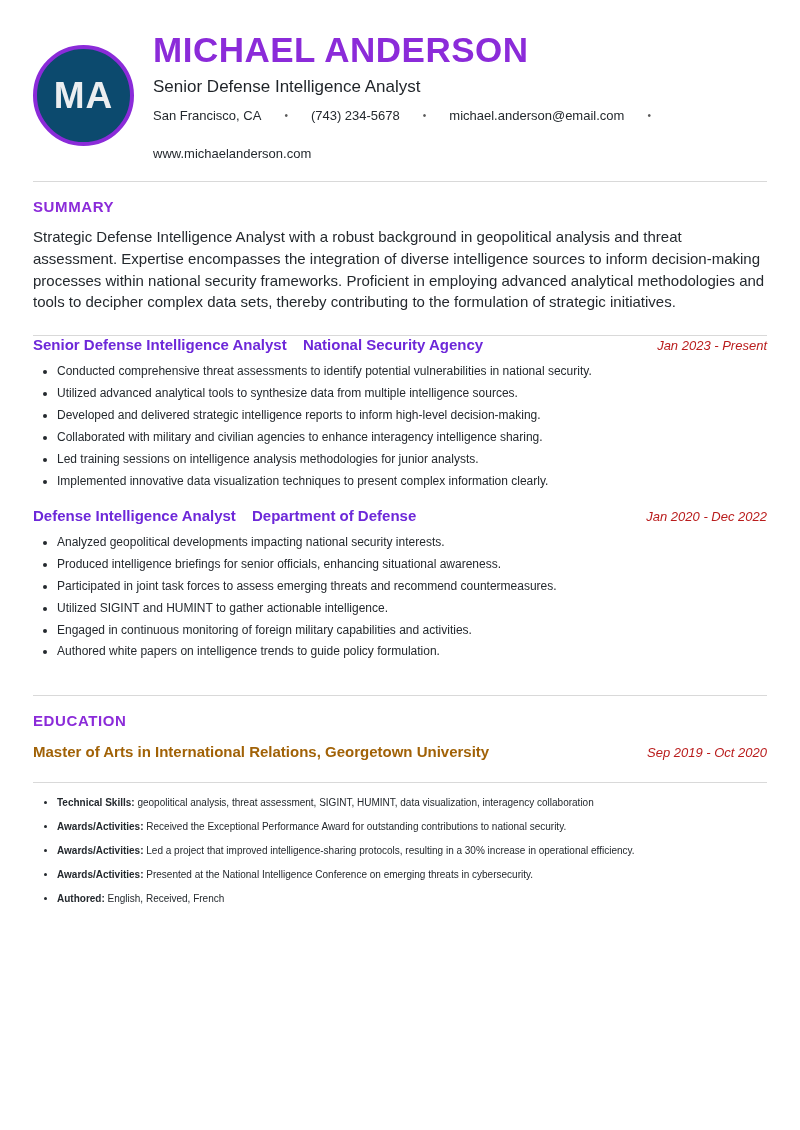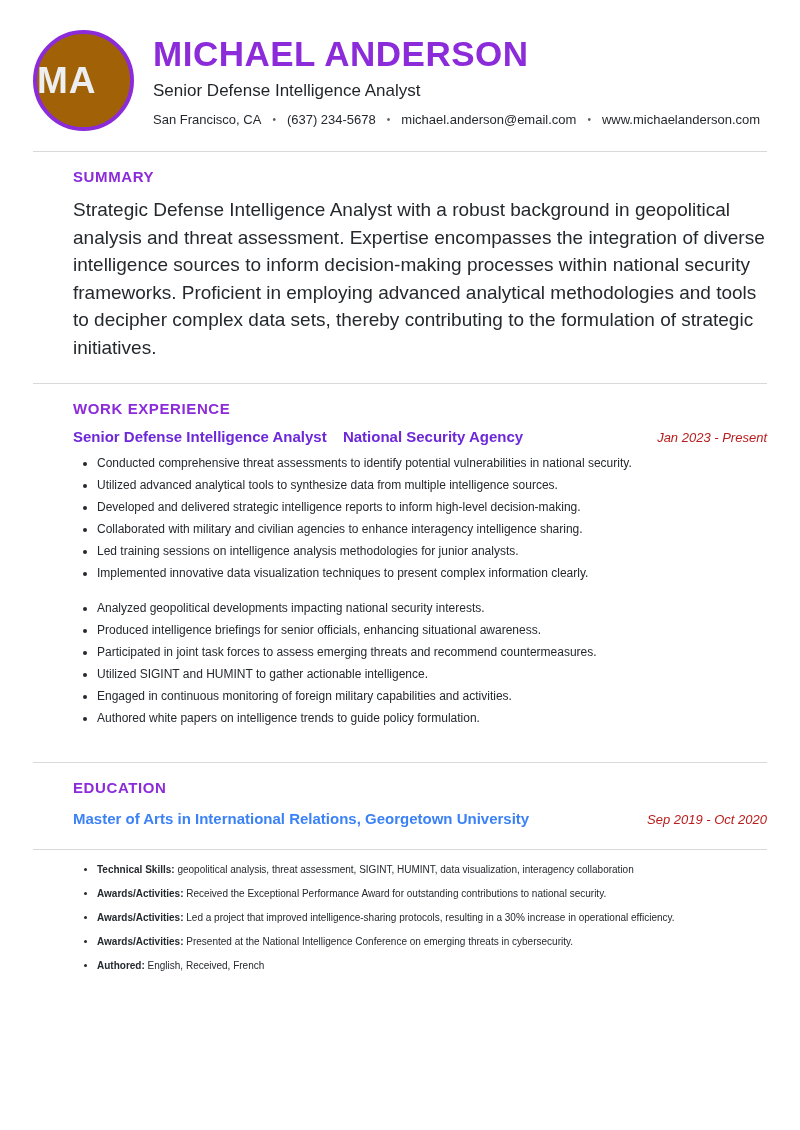--- a/index.html
+++ b/index.html
@@ -10,53 +10,53 @@
     font-family: "Liberation Sans", sans-serif;
     color: #24292e;
     margin: 0 auto;
   }
   .page { padding: 26px 33px 40px 33px; }
 
   
   .header { display: flex; align-items: center; gap: 19px; padding: 4px 0 20px 0; }
   .avatar {
     width: 101px; height: 101px; border-radius: 50%;
-    background: #a16207; border: 4px solid #8b2bd9;
-    color: #eceef0; display: flex; align-items: center; justify-content: flex-start;
+    background: #0c4a6e; border: 4px solid #8b2bd9;
+    color: #eceef0; display: flex; align-items: center; justify-content: center;
     font-size: 37px; font-weight: bold; letter-spacing: 1px; flex: 0 0 auto;
   }
   .header-text { flex: 1; }
   .name { color: #8b2bd9; font-size: 35px; font-weight: 800; letter-spacing: 0.5px; }
   .job-title-sub { font-size: 17px; color: #1f2328; margin-top: 7px; }
-  .contact-row { display: flex; align-items: center; gap: 11px; margin-top: 11px; font-size: 13px; color: #24292e; flex-wrap: wrap; }
+  .contact-row { display: flex; align-items: center; gap: 23px; margin-top: 11px; font-size: 13px; color: #24292e; flex-wrap: wrap; }
   .contact-sep { color: #5a5a5a; font-size: 10px; }
   .contact-item { text-decoration: none; color: #24292e; }
 
   hr.rule { border: none; border-top: 1px solid #d9d9d9; margin: 0; }
 
   h2.section-heading {
     color: #8b2bd9; font-size: 15px; font-weight: bold;
     letter-spacing: 0.6px; margin: 16px 0 11px 0;
   }
-  .section { margin-bottom: 22px; margin-left: 40px; }
+  .section { margin-bottom: 22px; }
 
-  .summary-text { font-size: 19px; line-height: 1.45; color: #24292e; }
+  .summary-text { font-size: 15px; line-height: 1.45; color: #24292e; }
 
   
   .job { margin-bottom: 16px; }
   .job-header { display: flex; justify-content: space-between; align-items: baseline; }
   .job-title-row { font-weight: bold; font-size: 15px; color: #6d28d9; }
   .job-company { margin-left: 12px; }
   .job-dates { font-style: italic; font-size: 13px; color: #b91c1c; white-space: nowrap; font-weight: normal; }
   ul.bullets { margin: 9px 0 0 24px; }
   ul.bullets li { font-size: 12px; line-height: 1.58; margin-bottom: 3px; color: #24292e; }
 
   
   .edu-row { display: flex; justify-content: space-between; align-items: baseline; margin-top: 14px; }
-  .edu-degree { font-weight: bold; font-size: 15px; color: #3b82f6; }
+  .edu-degree { font-weight: bold; font-size: 15px; color: #a16207; }
 
   
   ul.info-list { margin: 12px 0 0 24px; }
   ul.info-list li { font-size: 10px; line-height: 1.5; margin-bottom: 9px; color: #24292e; }
   .info-label { font-weight: bold; }
 
   .section-education { margin-top: 34px; }
 </style>
 </head>
 <body>
@@ -66,60 +66,66 @@
   <header class="header">
     <div class="avatar">
       <span>MA</span>
     </div>
     <div class="header-text">
       <div class="name">MICHAEL ANDERSON</div>
       <div class="job-title-sub">Senior Defense Intelligence Analyst</div>
       <div class="contact-row">
         <span class="contact-item">San Francisco, CA</span>
         <span class="contact-sep">•</span>
-        <span class="contact-item">(637) 234-5678</span>
+        <span class="contact-item">(743) 234-5678</span>
         <span class="contact-sep">•</span>
         <a href="#" class="contact-item">michael.anderson@email.com</a>
         <span class="contact-sep">•</span>
         <a href="#" class="contact-item">www.michaelanderson.com</a>
       </div>
     </div>
   </header>
 
   <hr class="rule">
 
   <section class="section">
     <h2 class="section-heading">SUMMARY</h2>
     <p class="summary-text">Strategic Defense Intelligence Analyst with a robust background in geopolitical analysis and threat assessment. Expertise encompasses the integration of diverse intelligence sources to inform decision-making processes within national security frameworks. Proficient in employing advanced analytical methodologies and tools to decipher complex data sets, thereby contributing to the formulation of strategic initiatives.</p>
   </section>
 
   <hr class="rule">
 
   <section class="section">
-    <h2 class="section-heading">WORK EXPERIENCE</h2>
 
     <div class="job">
       <div class="job-header">
         <div class="job-title-row">
           <span>Senior Defense Intelligence Analyst</span>
           <span class="job-company">National Security Agency</span>
         </div>
         <span class="job-dates">Jan 2023 - Present</span>
       </div>
       <ul class="bullets">
         <li>Conducted comprehensive threat assessments to identify potential vulnerabilities in national security.</li>
         <li>Utilized advanced analytical tools to synthesize data from multiple intelligence sources.</li>
         <li>Developed and delivered strategic intelligence reports to inform high-level decision-making.</li>
         <li>Collaborated with military and civilian agencies to enhance interagency intelligence sharing.</li>
         <li>Led training sessions on intelligence analysis methodologies for junior analysts.</li>
         <li>Implemented innovative data visualization techniques to present complex information clearly.</li>
       </ul>
     </div>
 
     <div class="job">
+      <div class="job-header">
+        <div class="job-title-row">
+          <span>Defense Intelligence Analyst</span>
+          <span class="job-company">Department of Defense</span>
+        </div>
+        <span class="job-dates">Jan 2020 - Dec 2022</span>
+      </div>
       <ul class="bullets">
         <li>Analyzed geopolitical developments impacting national security interests.</li>
         <li>Produced intelligence briefings for senior officials, enhancing situational awareness.</li>
         <li>Participated in joint task forces to assess emerging threats and recommend countermeasures.</li>
         <li>Utilized SIGINT and HUMINT to gather actionable intelligence.</li>
         <li>Engaged in continuous monitoring of foreign military capabilities and activities.</li>
         <li>Authored white papers on intelligence trends to guide policy formulation.</li>
       </ul>
     </div>
   </section>

